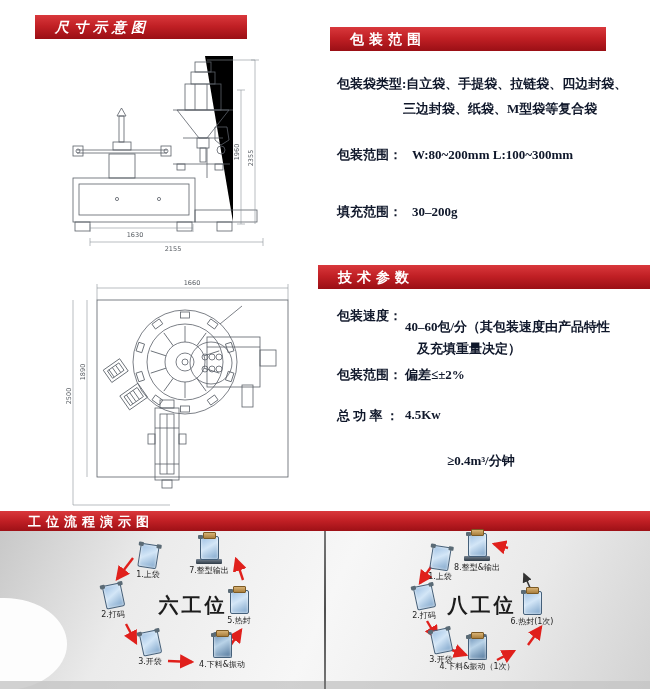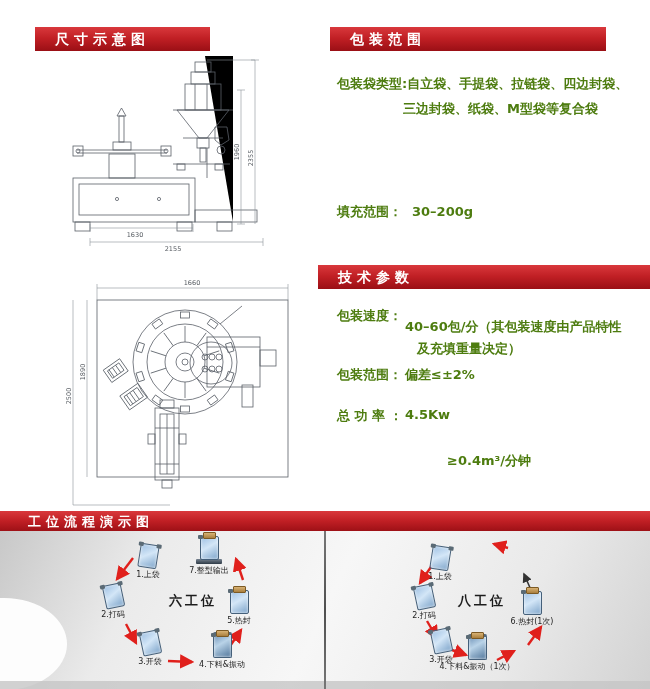--- a/index.html
+++ b/index.html
@@ -3,27 +3,27 @@
 <meta charset="utf-8">
 <style>
   html,body{margin:0;padding:0;background:#ffffff;}
   #page{position:relative;width:650px;height:689px;background:#ffffff;overflow:hidden;
         font-family:"DejaVu Sans","Liberation Sans",sans-serif;}
 
   
   .banner{position:absolute;height:24px;line-height:24px;color:#ffffff;font-weight:bold;
           font-size:14px;letter-spacing:5px;padding-left:20px;box-sizing:border-box;
           background:linear-gradient(180deg,#d9383c 0%,#c01f24 48%,#9a0f15 100%);}
-  .banner-size{left:35px;top:27px;width:175px;}
+  .banner-size{left:35px;top:15px;width:212px;font-style:italic;}
   .banner-pack{left:330px;top:27px;width:276px;}
   .banner-tech{left:318px;top:265px;width:346px;}
   .banner-flow{left:0;top:511px;width:650px;padding-left:28px;font-size:13px;height:21px;line-height:21px;}
 
   
-  .txt{position:absolute;font-size:13px;font-weight:bold;color:#4d7c0f;white-space:nowrap;}
+  .txt{position:absolute;font-size:13px;font-weight:bold;color:#0f172a;white-space:nowrap;font-family:Liberation Serif, serif;}
   .bag-line1{left:337px;top:75px;}
   .bag-line2{left:403px;top:100px;}
   .row-pack{left:337px;top:146px;}
   .row-fill{left:337px;top:203px;}
   .row-speed-l{left:337px;top:307px;}
   .row-speed-v1{left:405px;top:318px;}
   .row-speed-v2{left:417px;top:340px;}
   .row-prec-l{left:337px;top:366px;}
   .row-prec-v{left:405px;top:366px;}
   .row-pow-l{left:337px;top:407px;}
@@ -45,21 +45,21 @@
   .flow-panel{position:absolute;left:0;top:531px;width:650px;height:158px;
       background:linear-gradient(115deg,#c8c8c8 0%,#ebebeb 22%,#f7f7f7 50%,#e9e9e9 78%,#d2d2d2 100%);}
   .flow-strip{position:absolute;left:0;top:681px;width:650px;height:8px;background:#c6c6c6;opacity:.8;}
   .flow-blob{position:absolute;left:-58px;top:598px;width:125px;height:92px;background:#fdfdfd;
       border-radius:50%;}
   .flow-divider{position:absolute;left:324px;top:531px;width:2px;height:158px;
       background:linear-gradient(180deg,#777,#4f4f4f 50%,#777);}
 
   .flow-arrows{position:absolute;left:0;top:531px;width:650px;height:158px;pointer-events:none;}
 
-  .center-label{position:absolute;width:90px;text-align:center;font-size:13px;font-weight:bold;
+  .center-label{position:absolute;width:90px;text-align:center;font-size:20px;font-weight:bold;
       letter-spacing:3px;color:#1c1c1c;}
   .center-six{left:148px;top:592px;}
   .center-eight{left:437px;top:592px;}
 
   .station{position:absolute;width:80px;text-align:center;}
   .st-label{font-size:8px;line-height:10px;color:#222;margin-top:2px;white-space:nowrap;}
 
   
   .bag{position:relative;width:17px;height:22px;margin:0 auto;border:1px solid #45607a;border-radius:2px;
       background:linear-gradient(150deg,#9dbfe2 0%,#d3e6f7 45%,#7ca3c9 100%);
@@ -87,20 +87,23 @@
 
 <div id="page">
 
   <div class="banner banner-size">尺寸示意图</div>
   <div class="banner banner-pack">包装范围</div>
   <div class="banner banner-tech">技术参数</div>
   <div class="banner banner-flow">工位流程演示图</div>
 
   <div class="txt bag-line1">包装袋类型:自立袋、手提袋、拉链袋、四边封袋、</div>
   <div class="txt bag-line2">三边封袋、纸袋、M型袋等复合袋</div>
+  <div class="txt row-pack">
+    <span>包装范围：</span><span class="inline-val">W:80~200mm  L:100~300mm</span>
+  </div>
   <div class="txt row-fill">
     <span>填充范围：</span><span class="inline-val">30–200g</span>
   </div>
 
   <div class="txt row-speed-l">包装速度：</div>
   <div class="txt row-speed-v1">40–60包/分（其包装速度由产品特性</div>
   <div class="txt row-speed-v2">及充填重量决定）</div>
   <div class="txt row-prec-l">包装范围：</div>
   <div class="txt row-prec-v">偏差≤±2%</div>
   <div class="txt row-pow-l">总 功 率 ：</div>
@@ -345,14 +348,19 @@
     <div class="st-label">3.开袋</div>
   </div>
   <div class="station eight-4">
     <div class="bag boxy capped"></div>
     <div class="st-label">4.下料&amp;振动（1次）</div>
   </div>
   <div class="station eight-6">
     <div class="bag capped"></div>
     <div class="st-label">6.热封(1次)</div>
   </div>
+  <div class="station eight-8">
+    <div class="bag capped"></div>
+    <div class="pedestal"></div>
+    <div class="st-label">8.整型&amp;输出</div>
+  </div>
 
 </div>
 
 </body></html>

